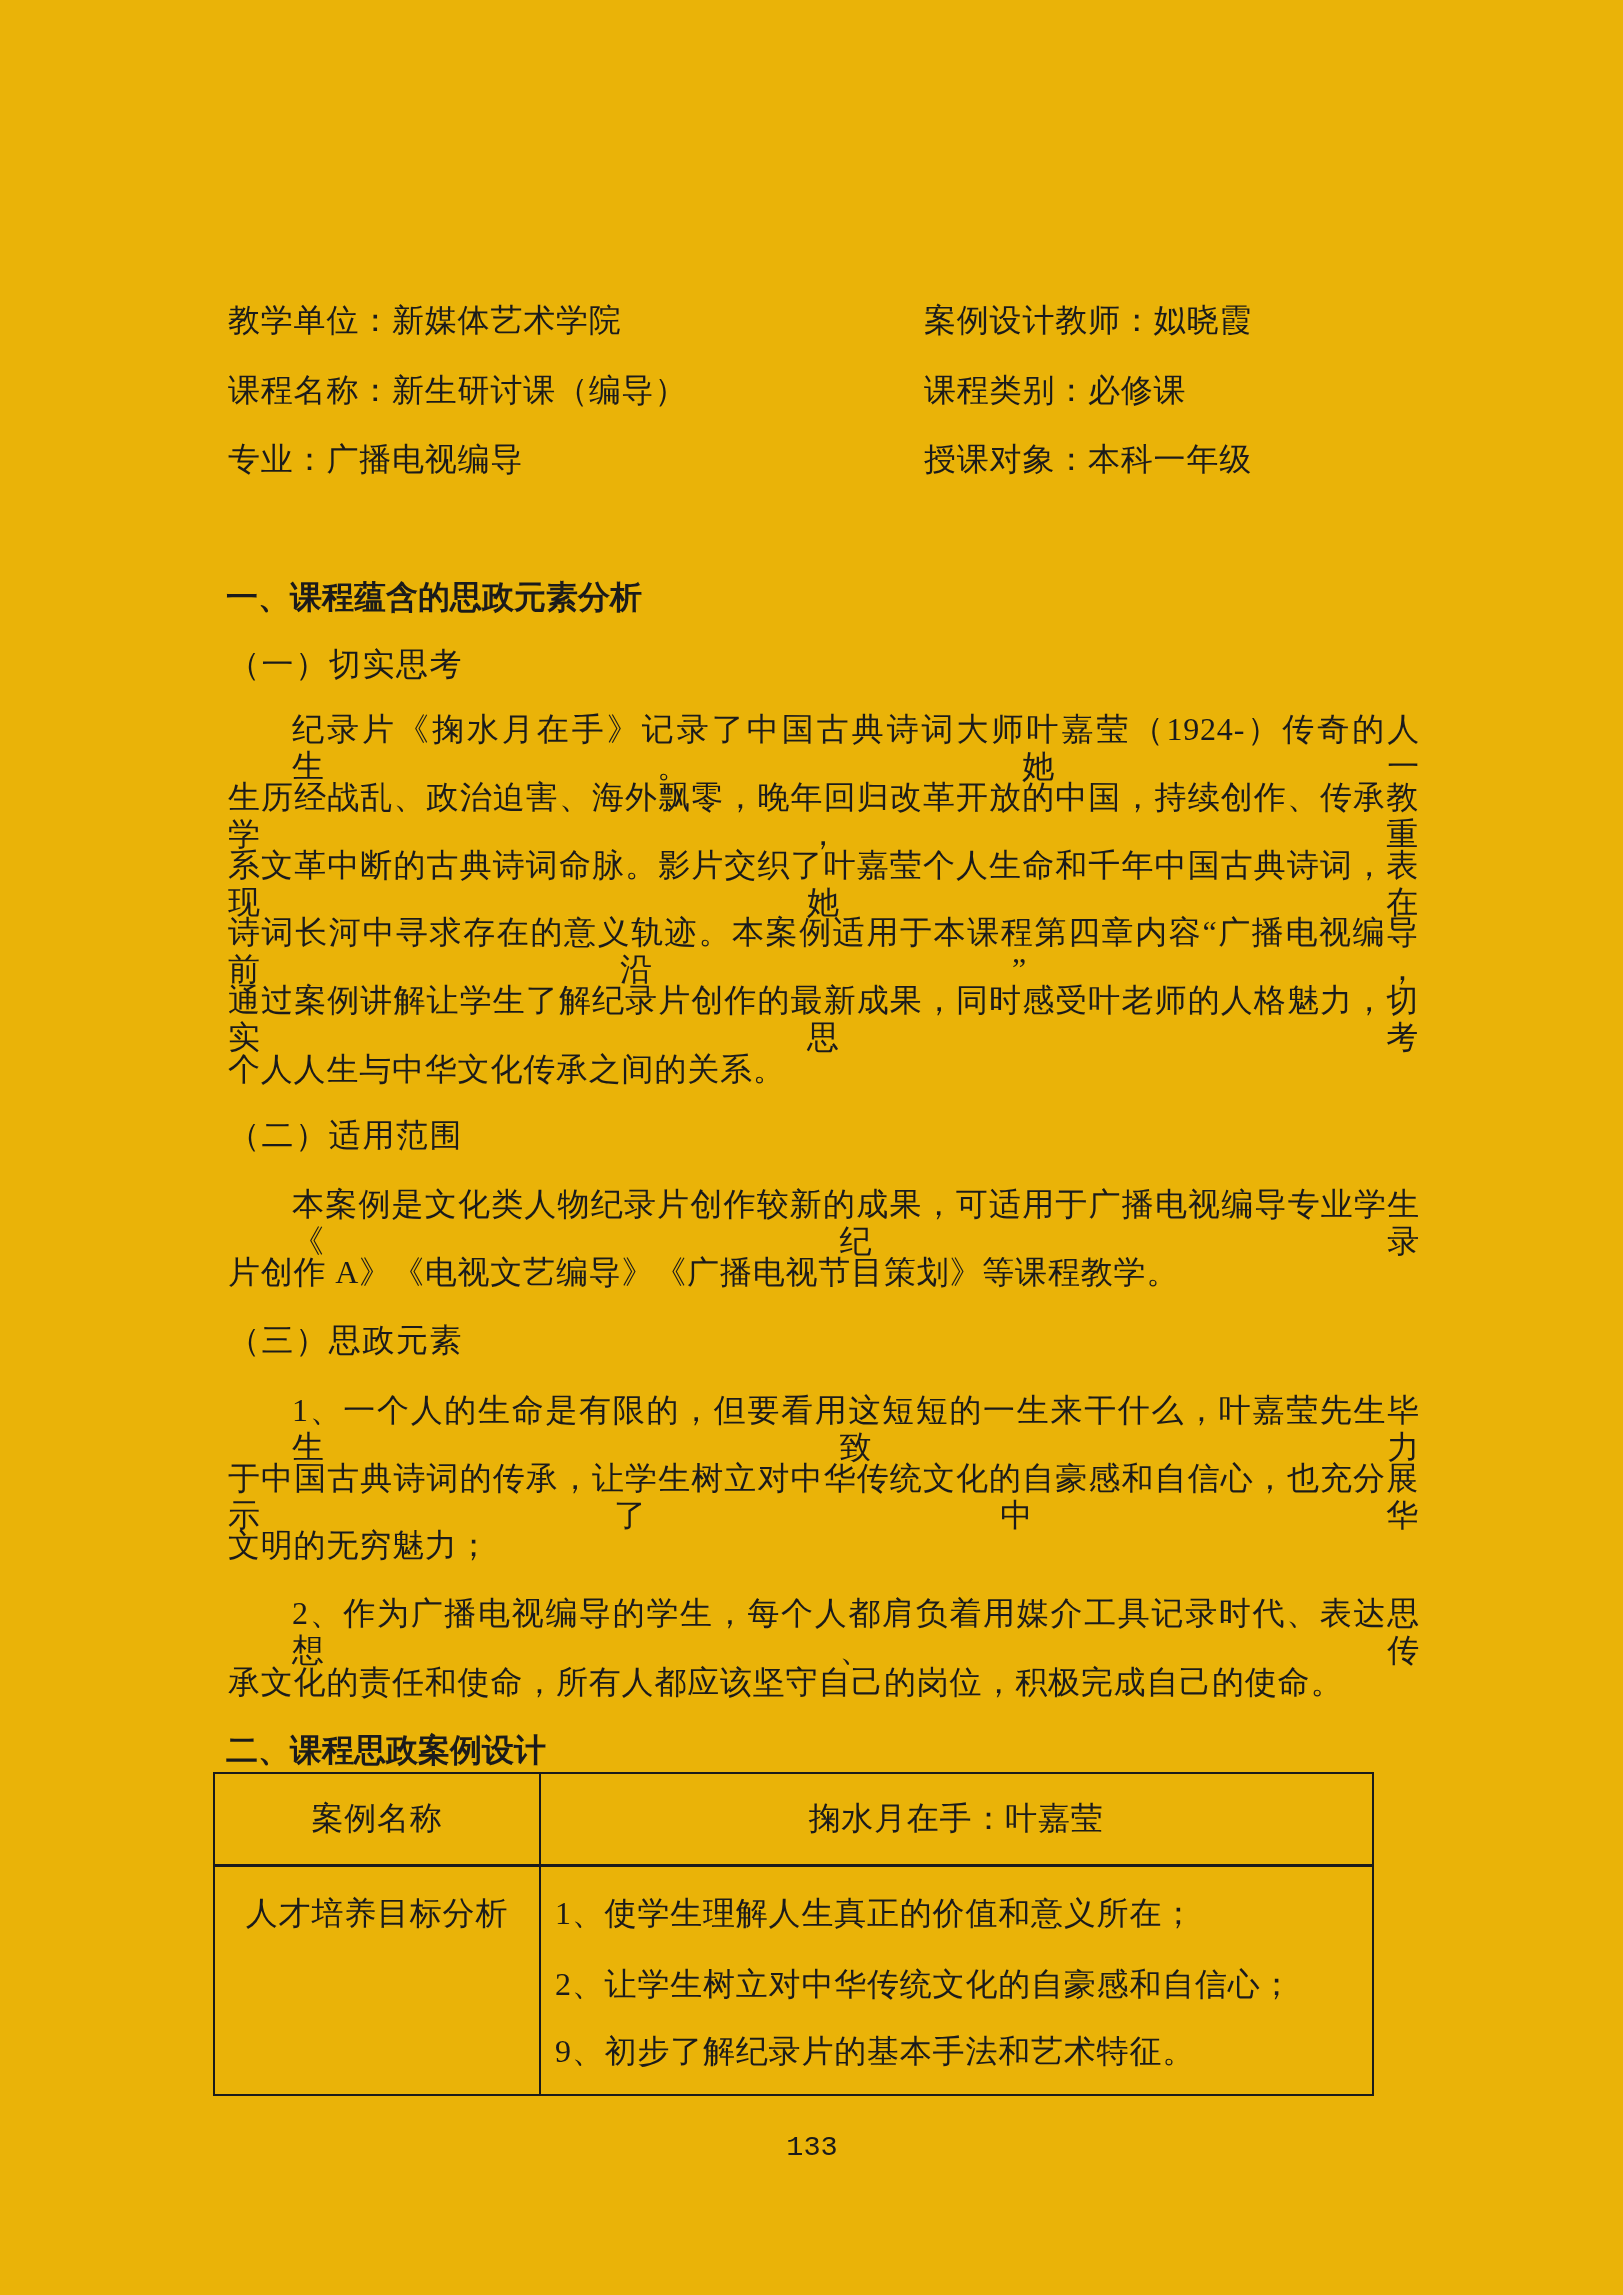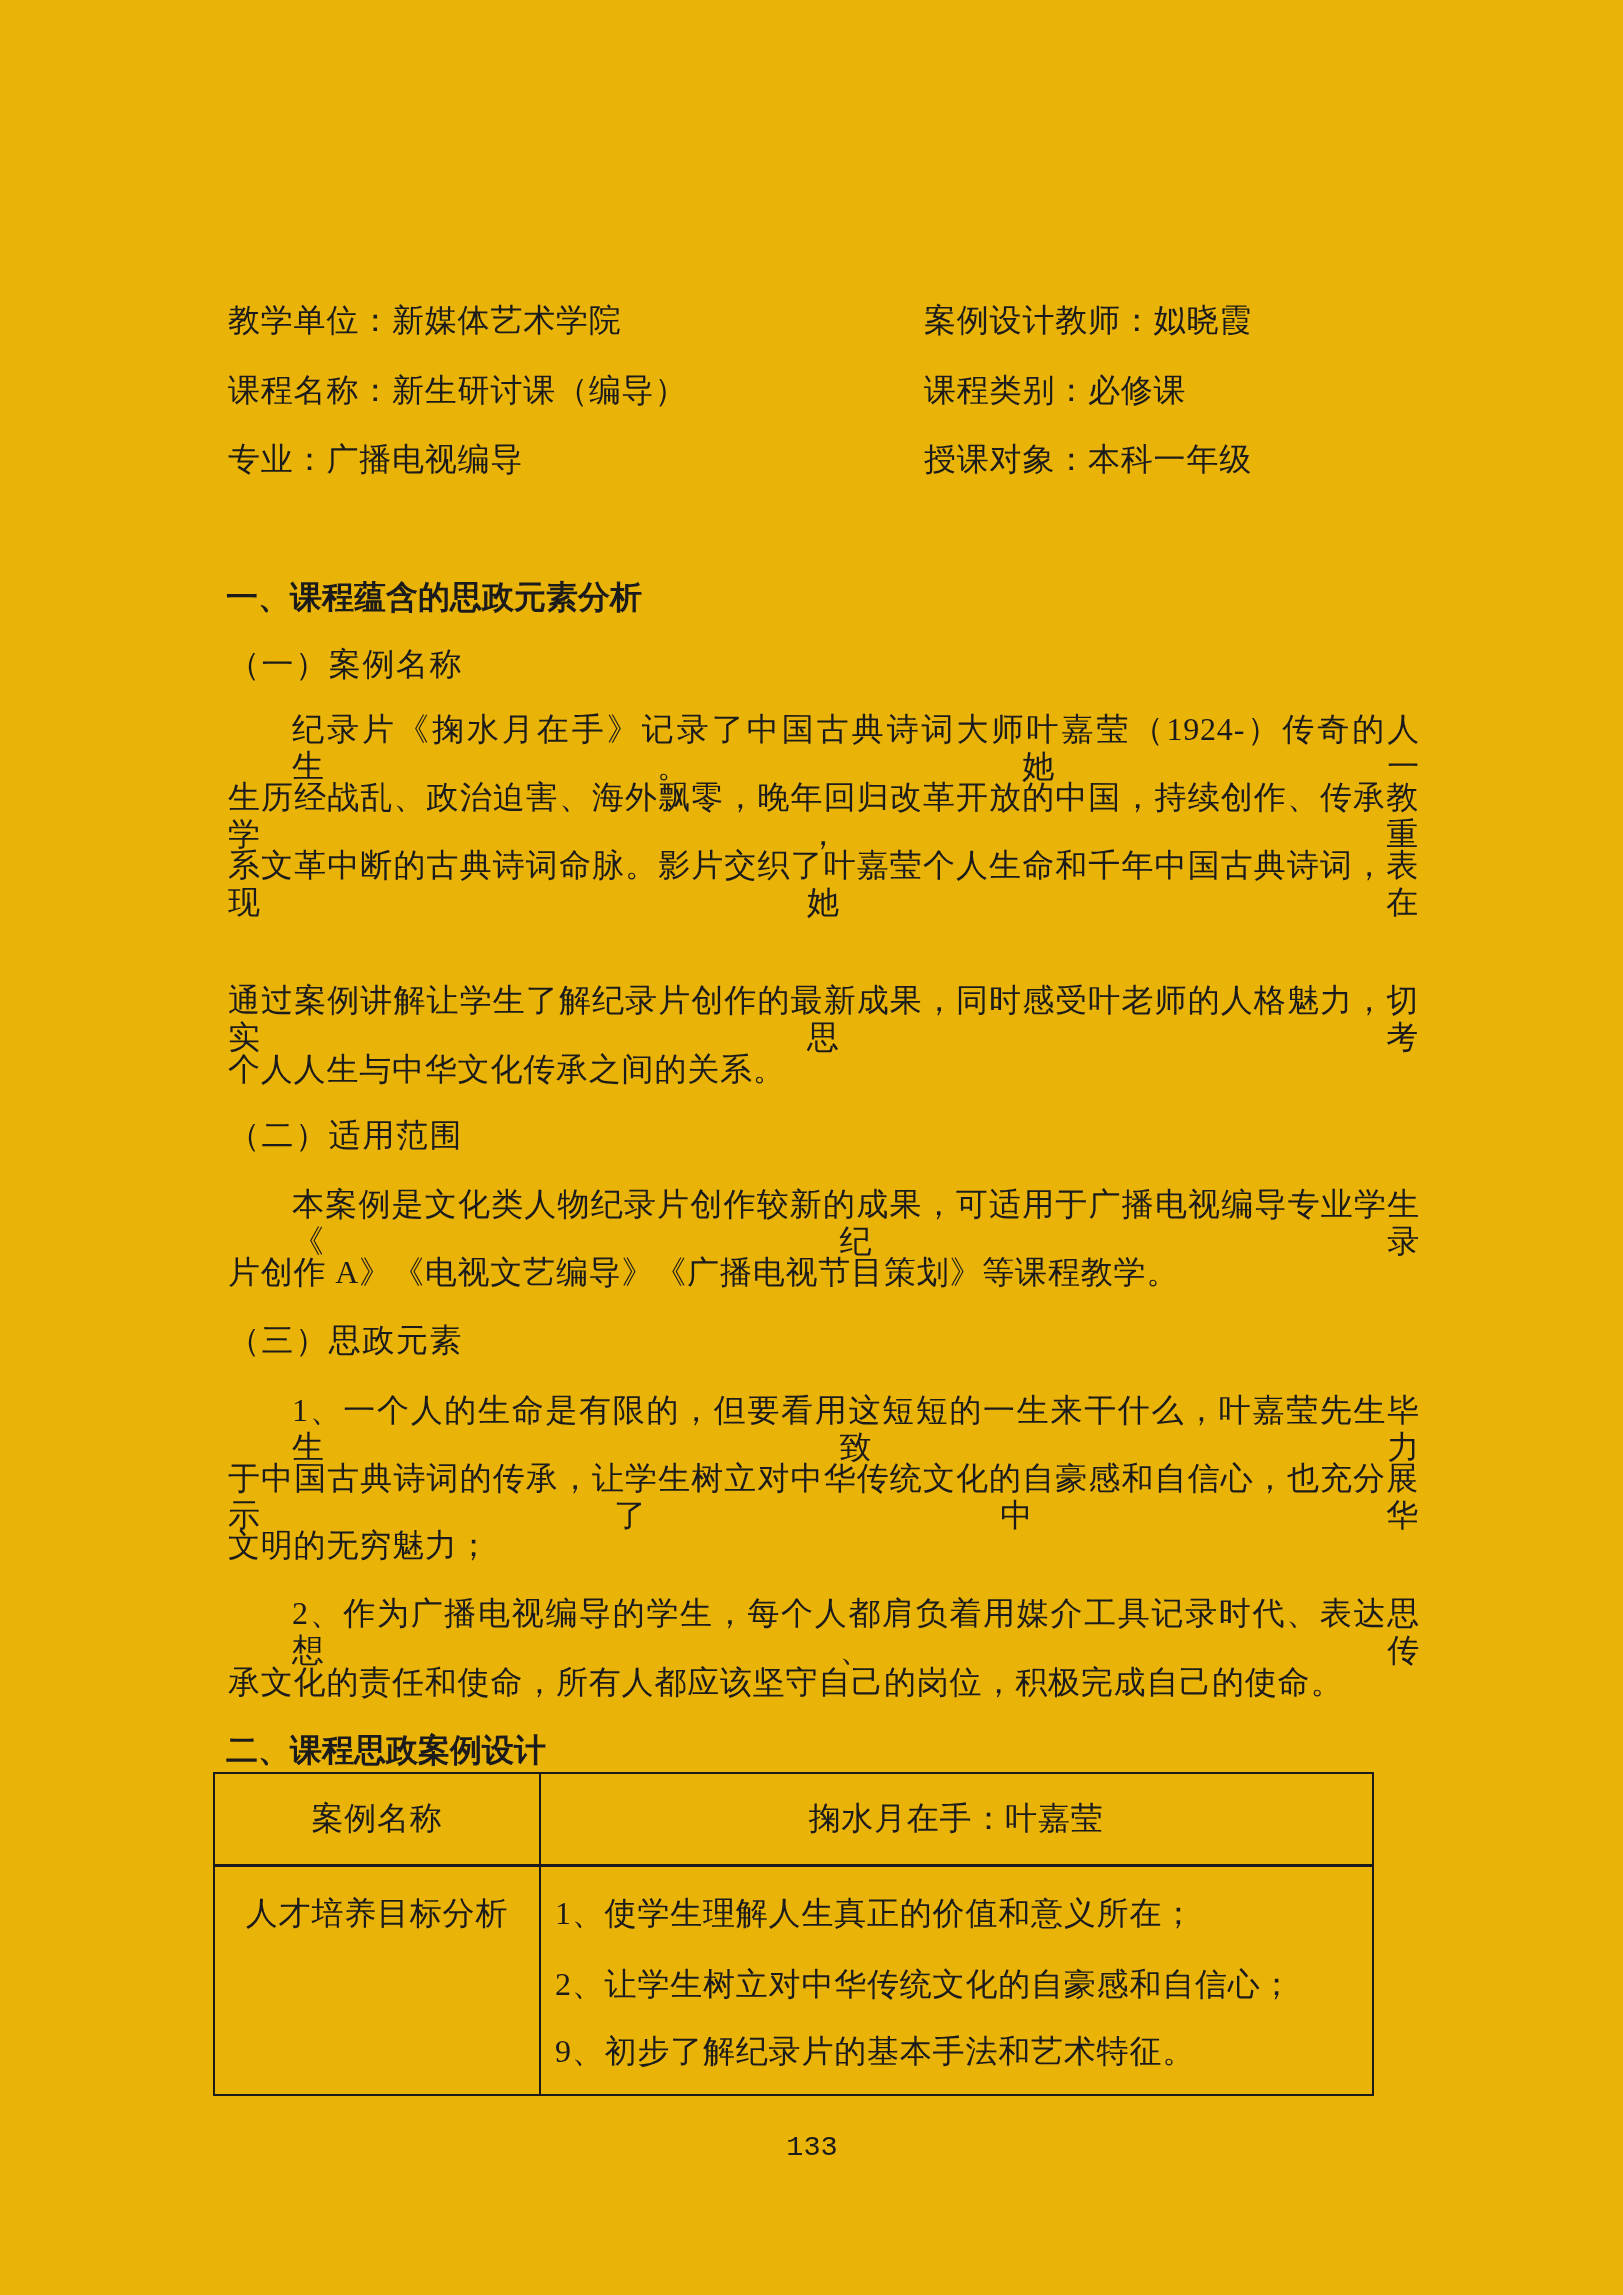--- a/index.html
+++ b/index.html
@@ -85,25 +85,26 @@
 <div class="page">
 
   <div class="t" style="left:228px;top:302px">教学单位：新媒体艺术学院</div>
   <div class="t" style="left:924px;top:302px">案例设计教师：姒晓霞</div>
   <div class="t" style="left:228px;top:372px">课程名称：新生研讨课（编导）</div>
   <div class="t" style="left:924px;top:372px">课程类别：必修课</div>
   <div class="t" style="left:228px;top:441px">专业：广播电视编导</div>
   <div class="t" style="left:924px;top:441px">授课对象：本科一年级</div>
 
   <div class="t hd" style="left:226px;top:579px">一、课程蕴含的思政元素分析</div>
-  <div class="t sub" style="left:228px;top:646px">（一）案例名称</div>
+  <div class="t sub" style="left:228px;top:646px">（一）切实思考</div>
 
   <div class="t jl jf" style="top:711px">纪录片《掬水月在手》记录了中国古典诗词大师叶嘉莹（1924-）传奇的人生。她一</div>
   <div class="t jl" style="top:779px">生历经战乱、政治迫害、海外飘零，晚年回归改革开放的中国，持续创作、传承教学，重</div>
   <div class="t jl" style="top:847px">系文革中断的古典诗词命脉。影片交织了叶嘉莹个人生命和千年中国古典诗词，表现她在</div>
+  <div class="t jl" style="top:914px">诗词长河中寻求存在的意义轨迹。本案例适用于本课程第四章内容“广播电视编导前沿”，</div>
   <div class="t jl" style="top:982px">通过案例讲解让学生了解纪录片创作的最新成果，同时感受叶老师的人格魅力，切实思考</div>
   <div class="t" style="left:228px;top:1051px">个人人生与中华文化传承之间的关系。</div>
 
   <div class="t sub" style="left:228px;top:1117px">（二）适用范围</div>
 
   <div class="t jl jf" style="top:1186px">本案例是文化类人物纪录片创作较新的成果，可适用于广播电视编导专业学生《纪录</div>
   <div class="t" style="left:228px;top:1254px">片创作 A》《电视文艺编导》《广播电视节目策划》等课程教学。</div>
 
   <div class="t sub" style="left:228px;top:1322px">（三）思政元素</div>
 

